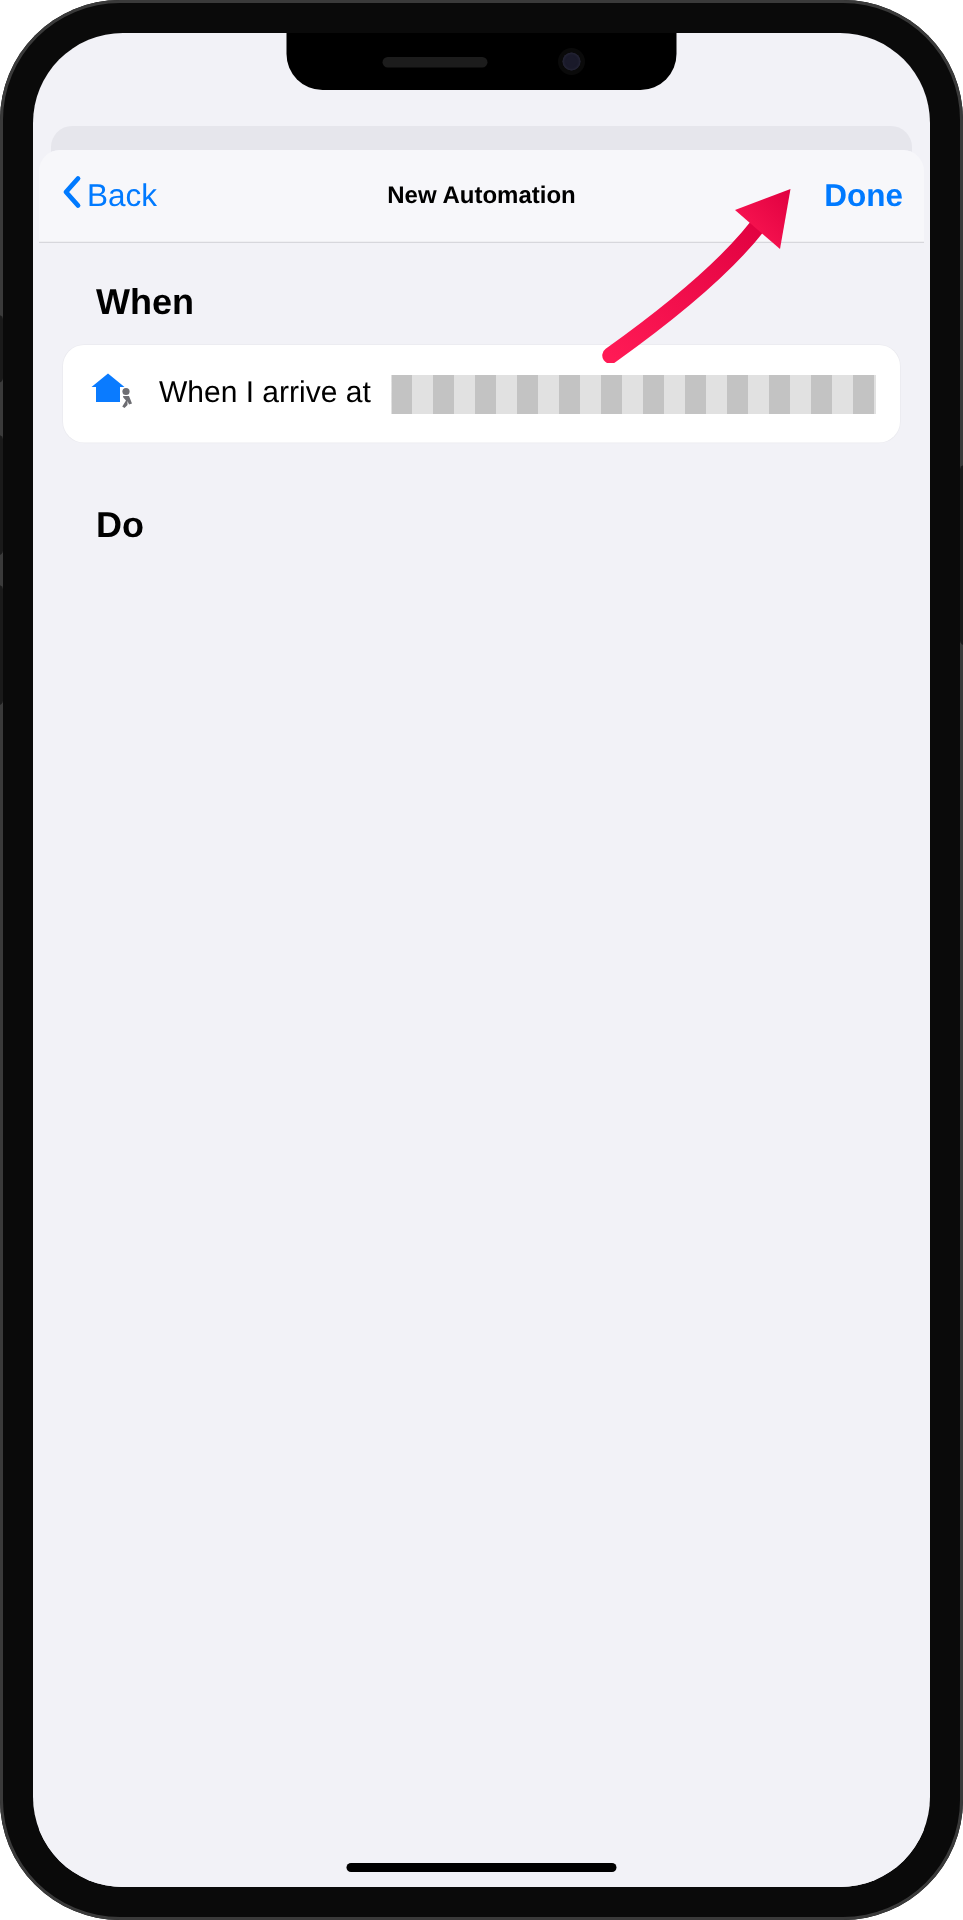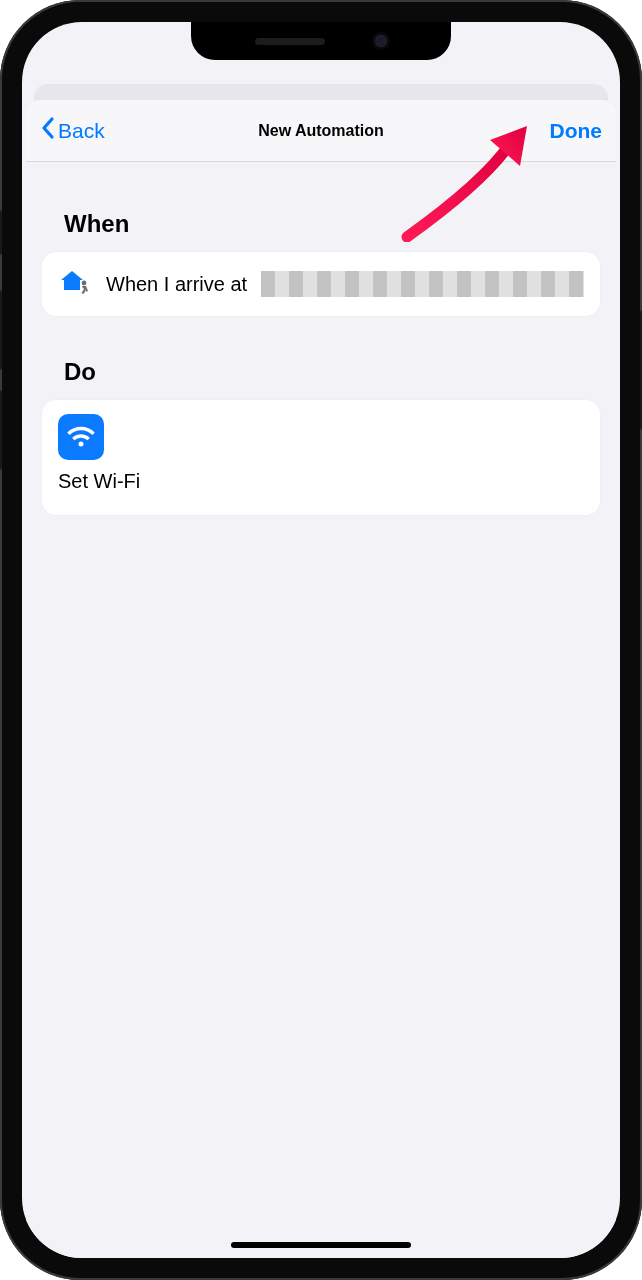--- a/index.html
+++ b/index.html
@@ -57,21 +57,21 @@
     height: 40px; background: #e6e6ec; border-radius: 14px 14px 0 0;
     z-index: 1;
   }
 
   
   .sheet {
     position: absolute; top: 78px; left: 4px; right: 4px; bottom: 0;
     background: #f2f2f7;
     border-radius: 14px 14px 0 0;
     z-index: 5;
-    display: flex; flex-direction: column; gap: 22px;
+    display: flex; flex-direction: column;
   }
 
   .navbar {
     height: 62px;
     background: #f7f7fa;
     border-bottom: 1px solid #d7d7dc;
     display: flex; align-items: center; justify-content: space-between;
     padding: 0 14px;
     border-radius: 14px 14px 0 0;
     position: relative;
@@ -176,28 +176,20 @@
               </svg>
             </span>
             <span class="txt">When I arrive at </span>
             <div class="pixelate"></div>
           </div>
         </div>
 
         <div style="height:34px"></div>
 
         <div class="section-hdr">Do</div>
-        <div class="card do-card">
-          <div class="do-icon">
-            <svg width="30" height="24" viewBox="0 0 30 24">
-                <path d="M15 21.5a2.5 2.5 0 1 0 0-5 2.5 2.5 0 0 0 0 5Zm-6.5-6.2a9.3 9.3 0 0 1 13 0l2.4-2.4a12.7 12.7 0 0 0-17.8 0l2.4 2.4ZM3.6 10a16.2 16.2 0 0 1 22.8 0l2.4-2.5a19.6 19.6 0 0 0-27.6 0L3.6 10Z" fill="#fff"></path>
-              </svg>
-          </div>
-          <div class="do-label">Set Wi-Fi</div>
-        </div>
       </div>
     </div>
 
     <div class="home-indicator"></div>
 
     <svg class="annot-arrow" viewBox="0 0 140 120">
       <defs>
         <linearGradient id="ag" x1="0" y1="1" x2="1" y2="0">
           <stop offset="0" stop-color="#ff1a55"></stop>
             <stop offset="1" stop-color="#e00040"></stop>

